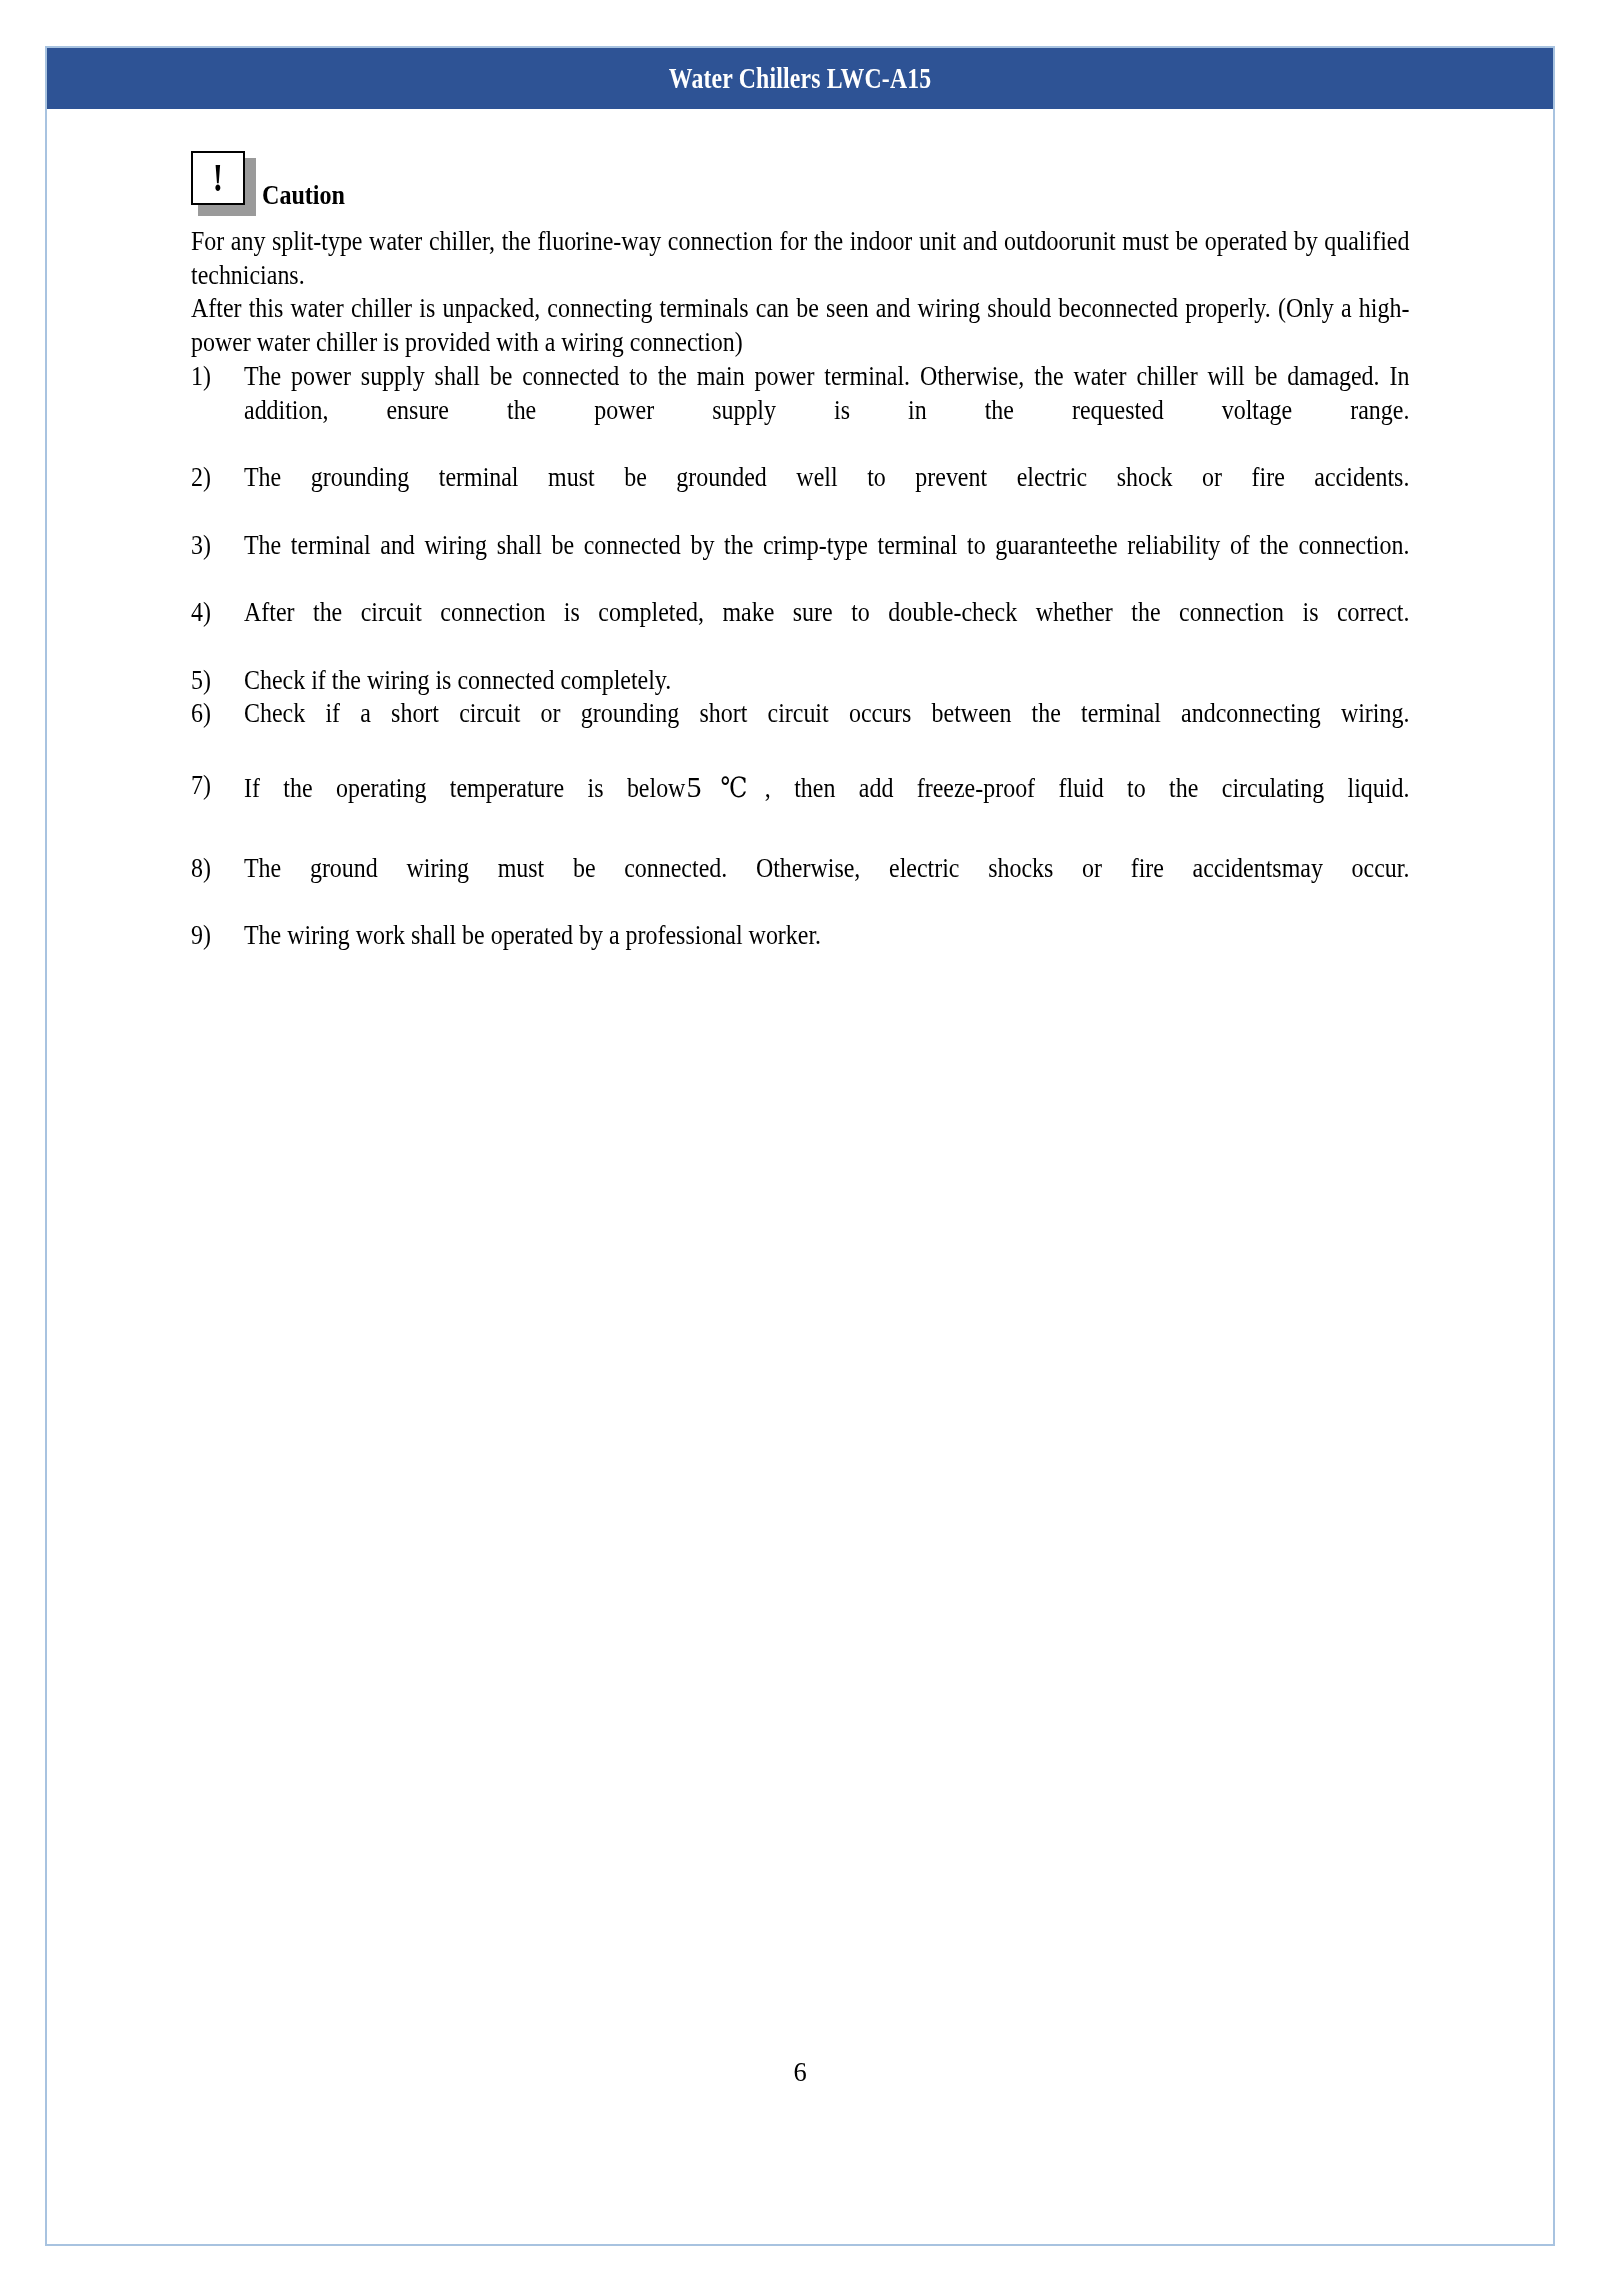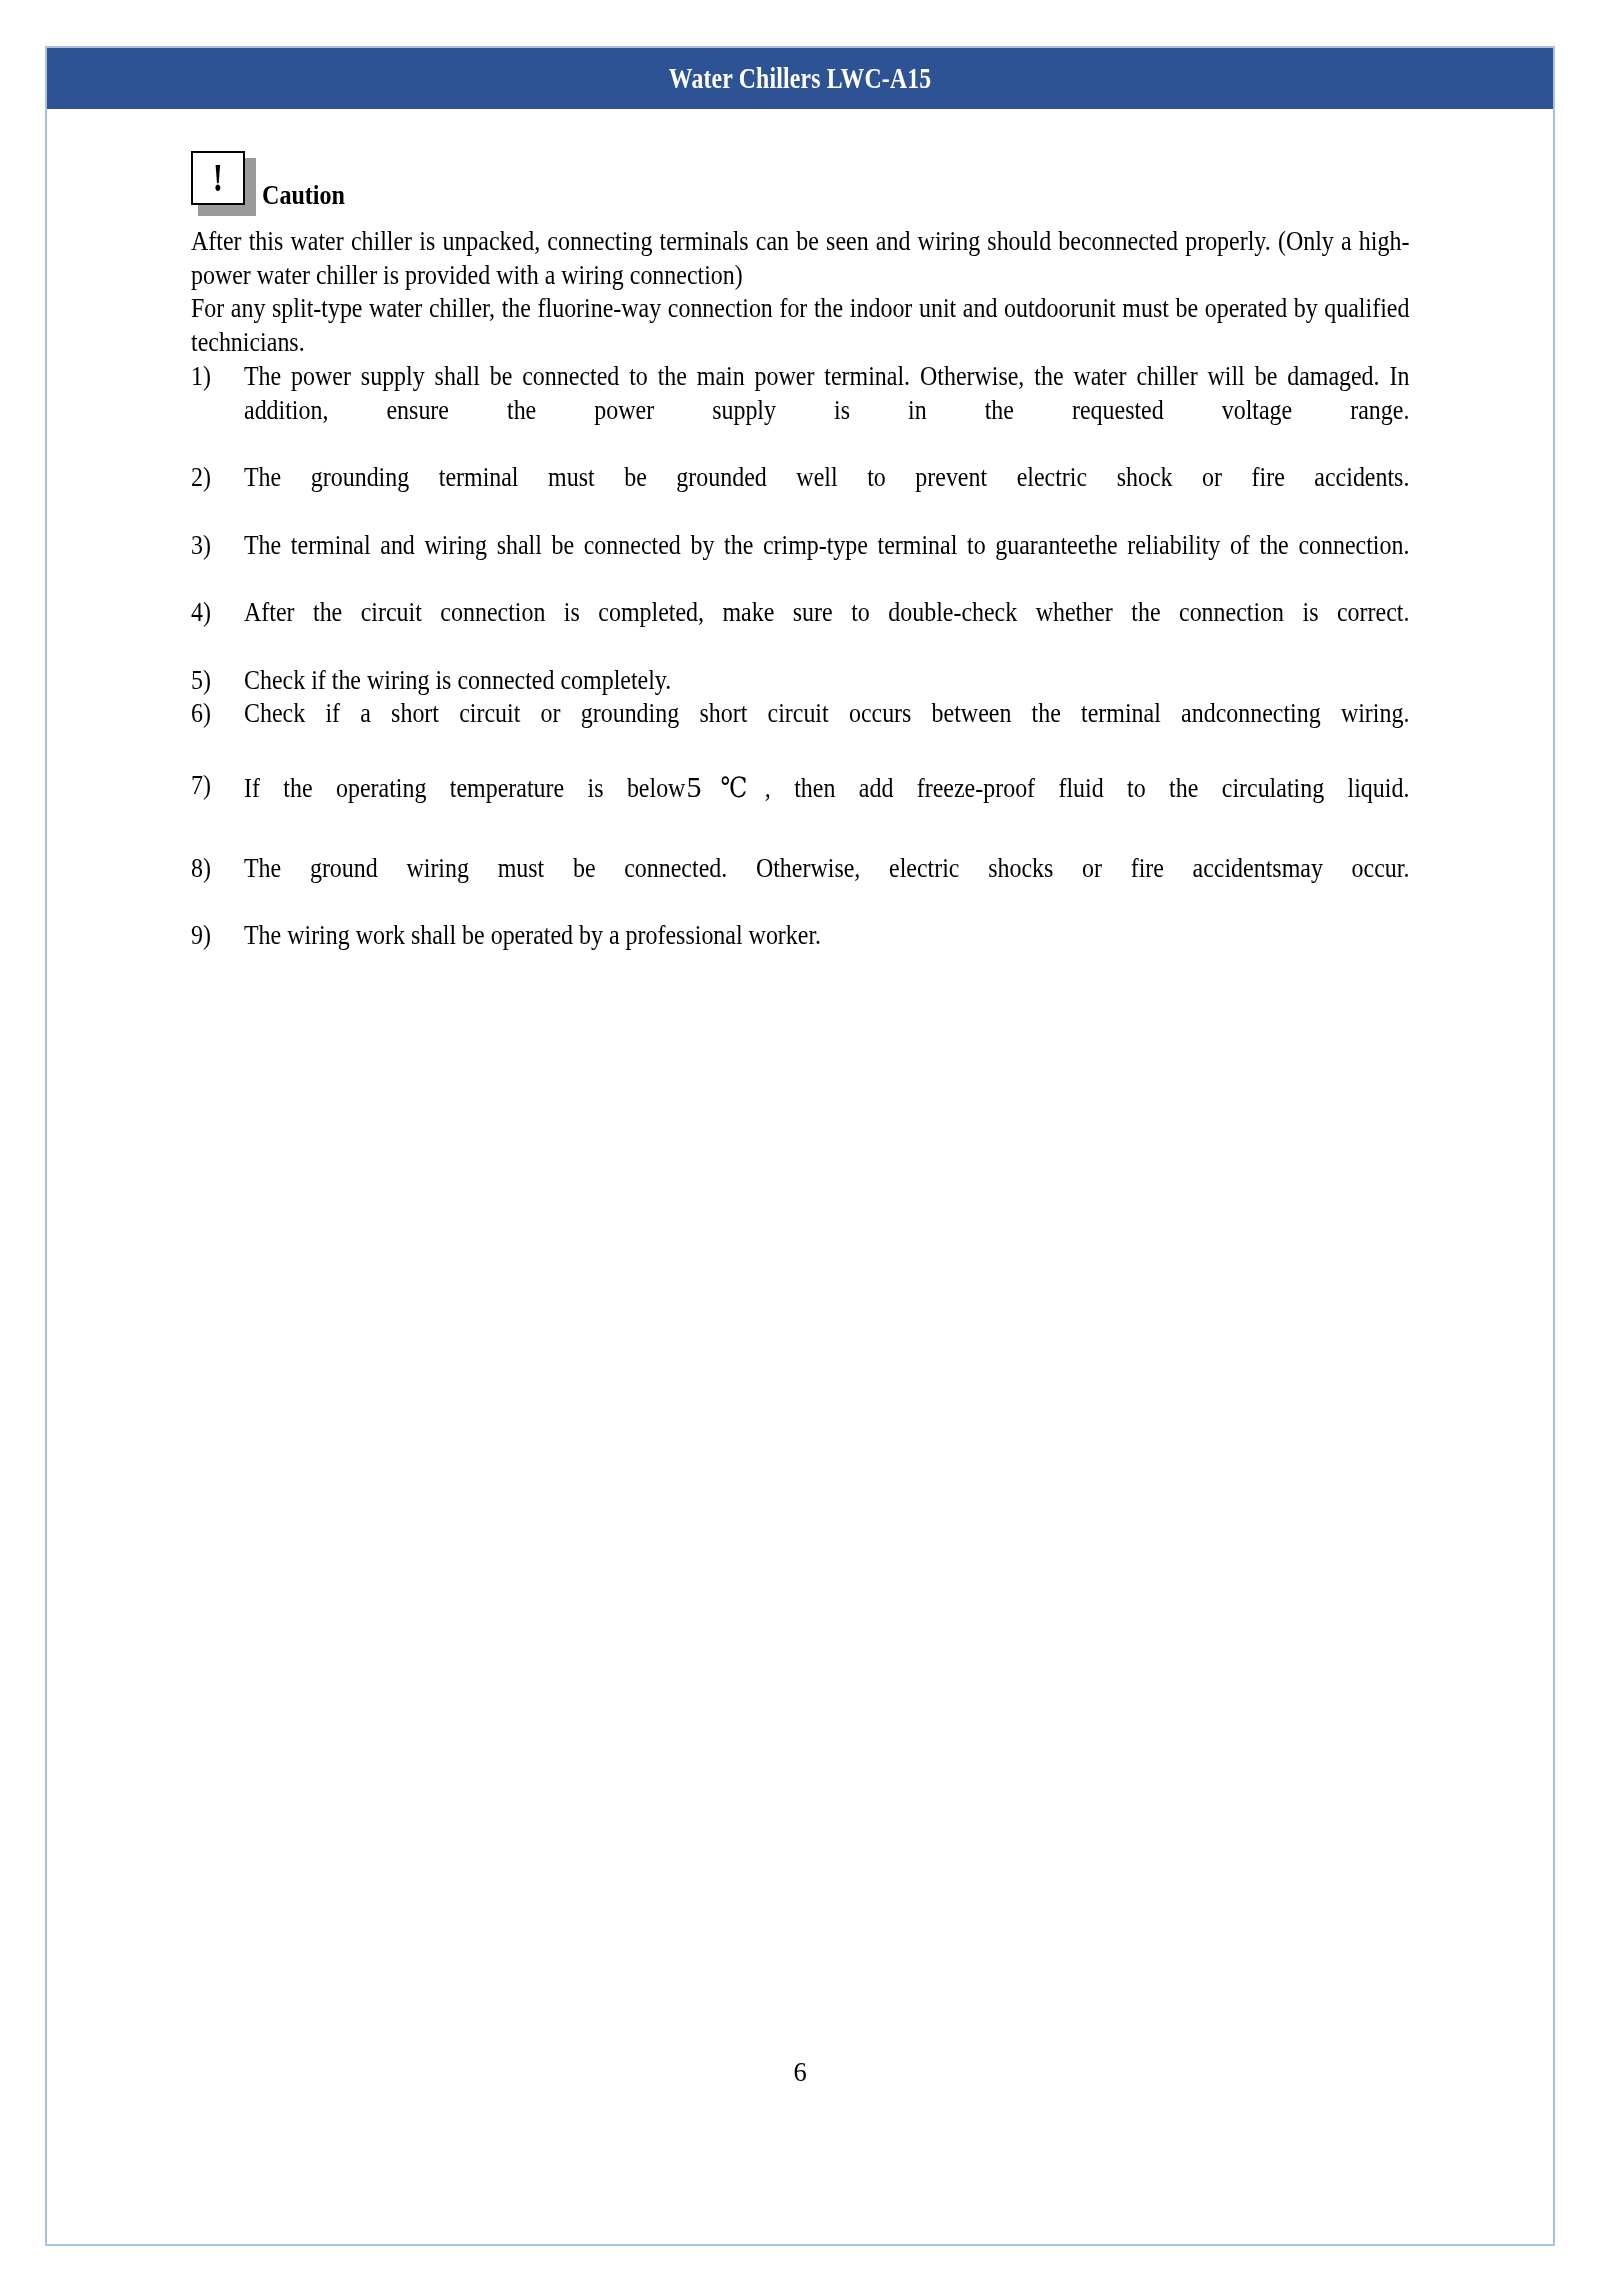--- a/index.html
+++ b/index.html
@@ -205,23 +205,23 @@
     <div class="caution-row">
       <div class="caution-icon-wrap">
         <div class="caution-icon-shadow"></div>
         <div class="caution-icon-box">
           <span class="caution-bang">!</span>
         </div>
       </div>
       <div class="caution-label">Caution</div>
     </div>
 
+    <p class="para"><span class="txt">For any split-type water chiller, the fluorine-way connection for the indoor unit and outdoorunit must be operated by qualified technicians.</span></p>
+
     <p class="para"><span class="txt">After this water chiller is unpacked, connecting terminals can be seen and wiring should beconnected properly. (Only a high-power water chiller is provided with a wiring connection)</span></p>
-
-    <p class="para"><span class="txt">For any split-type water chiller, the fluorine-way connection for the indoor unit and outdoorunit must be operated by qualified technicians.</span></p>
 
     <ol class="numbered">
       <li>
         <span class="marker">1)</span>
         <span class="li-body justify-all">The power supply shall be connected to the main power terminal. Otherwise, the water chiller will be damaged. In addition, ensure the power supply is in the requested voltage range.</span>
       </li>
       <li>
         <span class="marker">2)</span>
         <span class="li-body justify-all">The grounding terminal must be grounded well to prevent electric shock or fire accidents.</span>
       </li>

